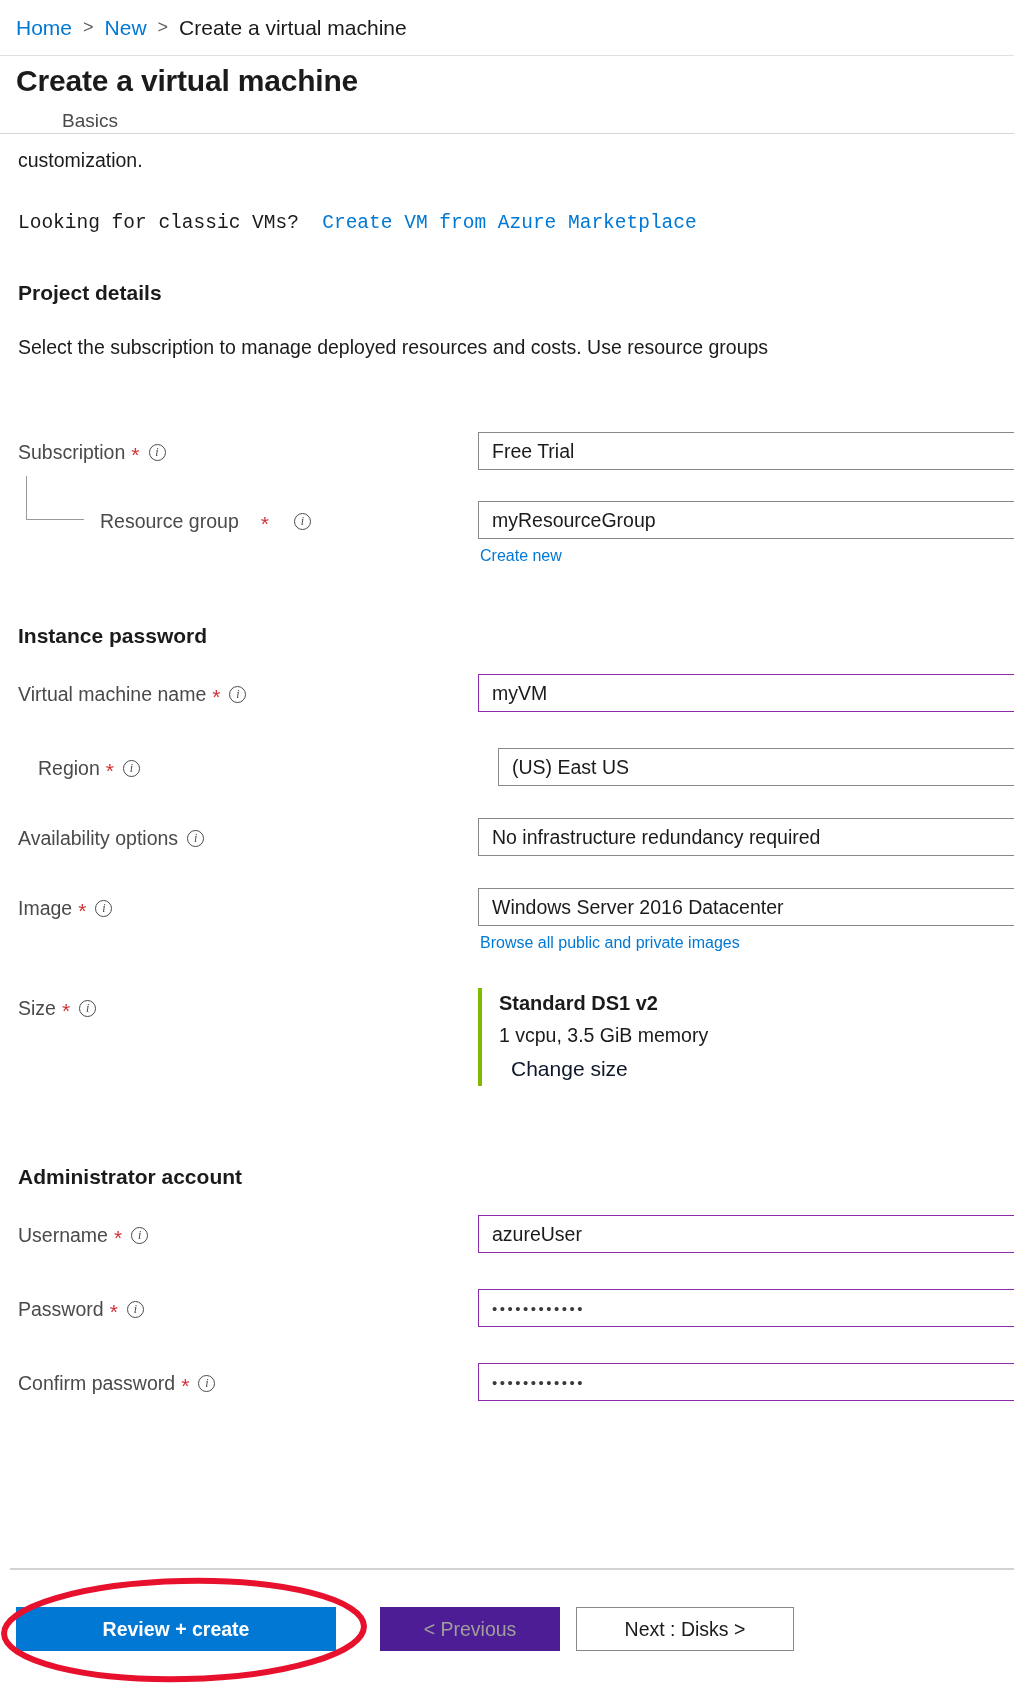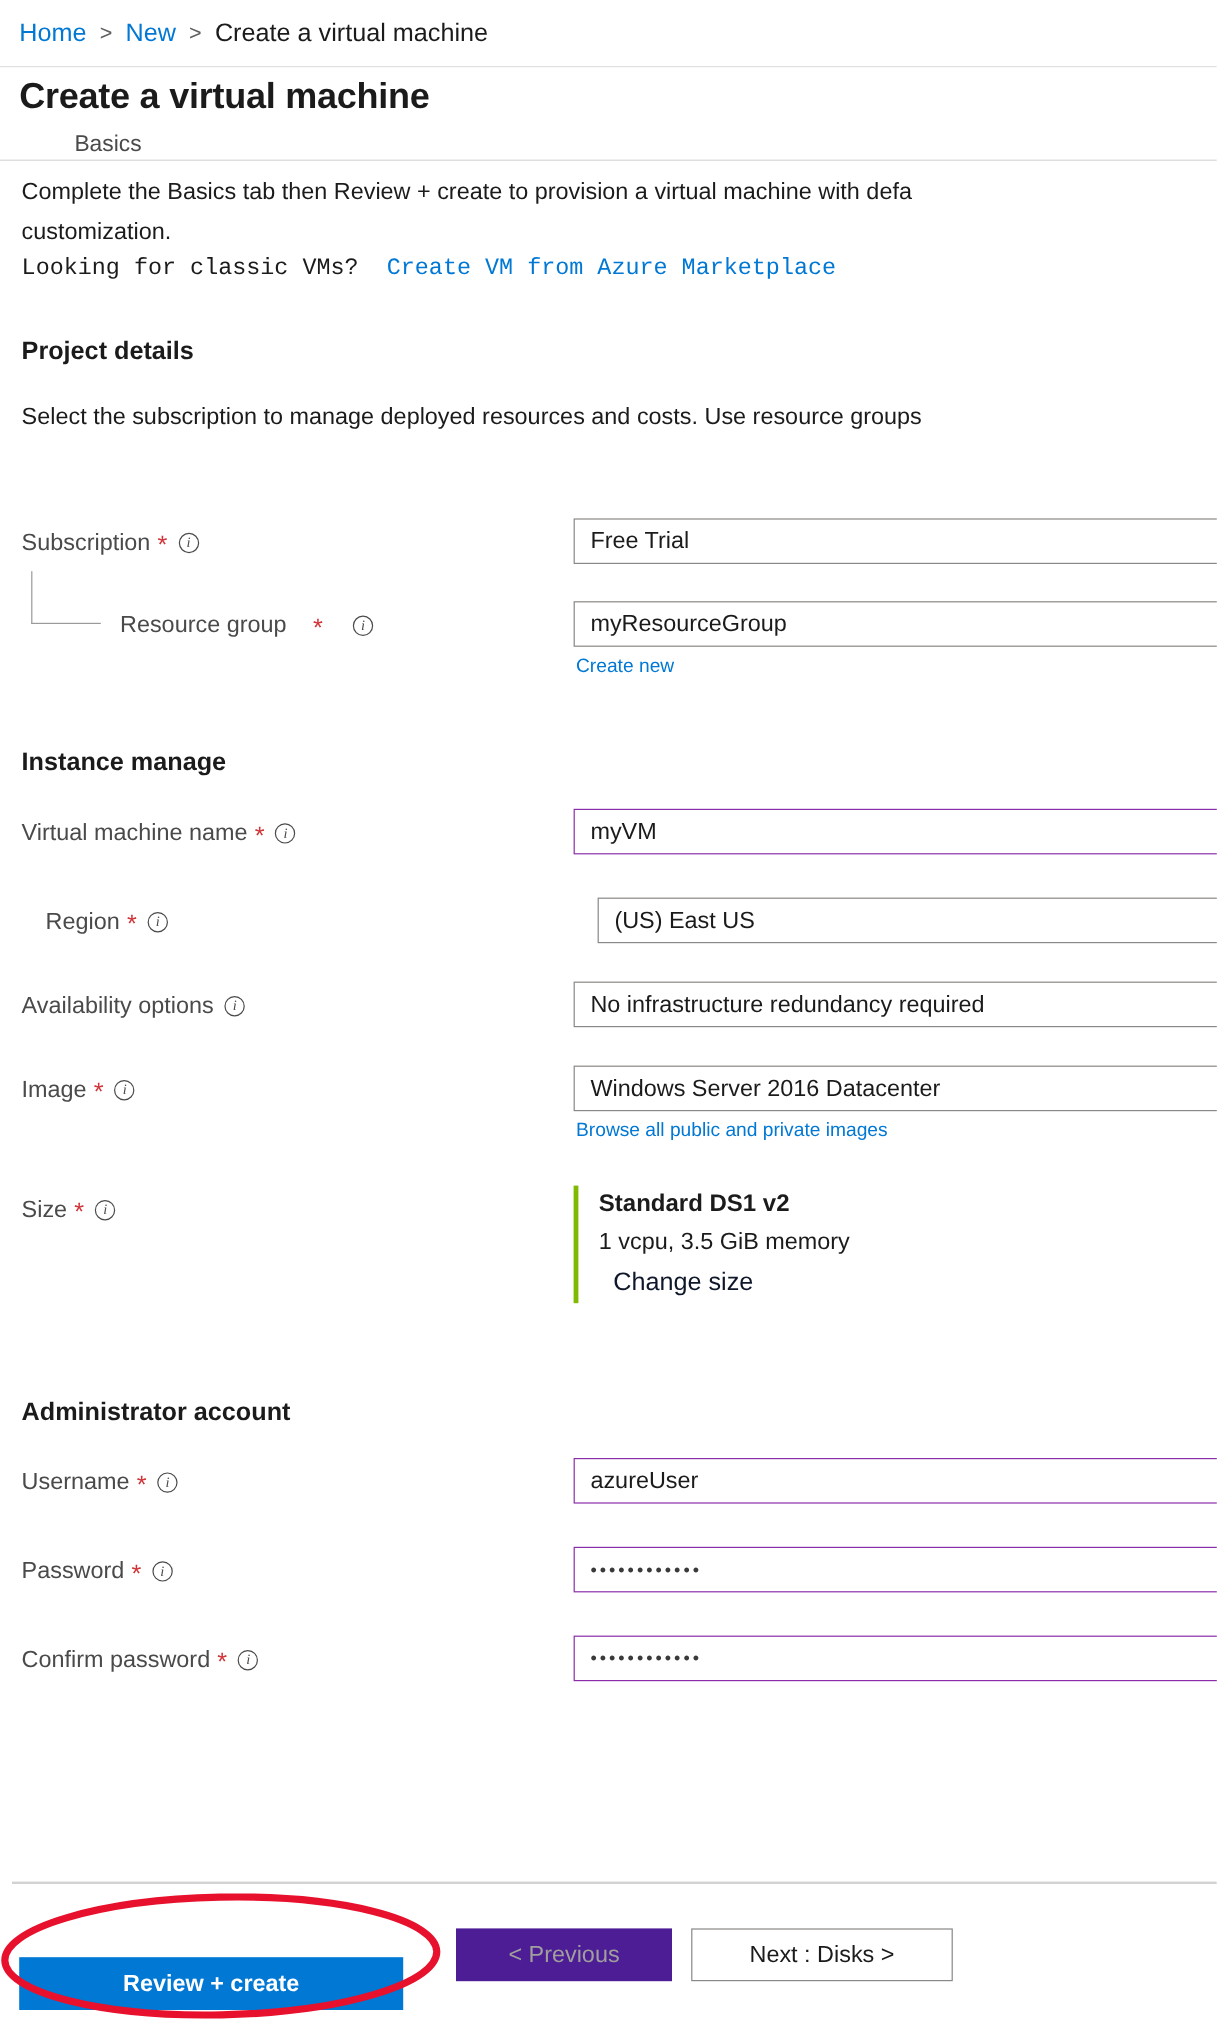--- a/index.html
+++ b/index.html
@@ -279,21 +279,20 @@
     border: none;
     padding: 0;
   }
   .btn-primary {
     left: 16px;
     top: 1607px;
     width: 320px;
     background: #0078d4;
     color: #ffffff;
     font-weight: bold;
-    margin-top: 24px;
   }
   .btn-disabled {
     left: 380px;
     top: 1607px;
     width: 180px;
     background: #4c1d95;
     color: #a19f9d;
     cursor: default;
   }
   .btn-secondary {
@@ -324,21 +323,20 @@
   <span class="crumb-link">New</span>
   <span class="crumb-sep">&gt;</span>
   <span class="crumb-current">Create a virtual machine</span>
 </div>
 
 <div class="page-title">Create a virtual machine</div>
 <div class="tabstrip-ghost">Basics</div>
 <div class="tabstrip-rule"></div>
 
 <div class="intro">
-  <span>Complete the Basics tab then Review + create to provision a virtual machine with defa</span>
   <span class="line2">customization.</span>
 </div>
 <div class="intro-classic">
   <span>Looking for classic VMs?</span>&nbsp;&nbsp;<span class="inline-link">Create VM from Azure Marketplace</span>
 </div>
 
 <div class="section-heading" id="heading-project">Project details</div>
 <div class="section-desc">Select the subscription to manage deployed resources and costs. Use resource groups</div>
 
 <div class="form-row" style="top:432px;">
@@ -359,21 +357,21 @@
     <span>Resource group</span>
     <span class="req-star">*</span>
     <span class="info-icon">i</span>
   </div>
   <div class="control" style="top:0;">
     <span>myResourceGroup</span>
   </div>
 </div>
 <div class="sub-link" style="top:547px;">Create new</div>
 
-<div class="section-heading" id="heading-instance">Instance manage</div>
+<div class="section-heading" id="heading-instance">Instance password</div>
 
 <div class="form-row" style="top:674px;">
   <div class="field-label">
     <span>Virtual machine name</span>
     <span class="req-star">*</span>
     <span class="info-icon">i</span>
   </div>
   <div class="control focused" style="top:0;">
     <span>myVM</span>
   </div>

